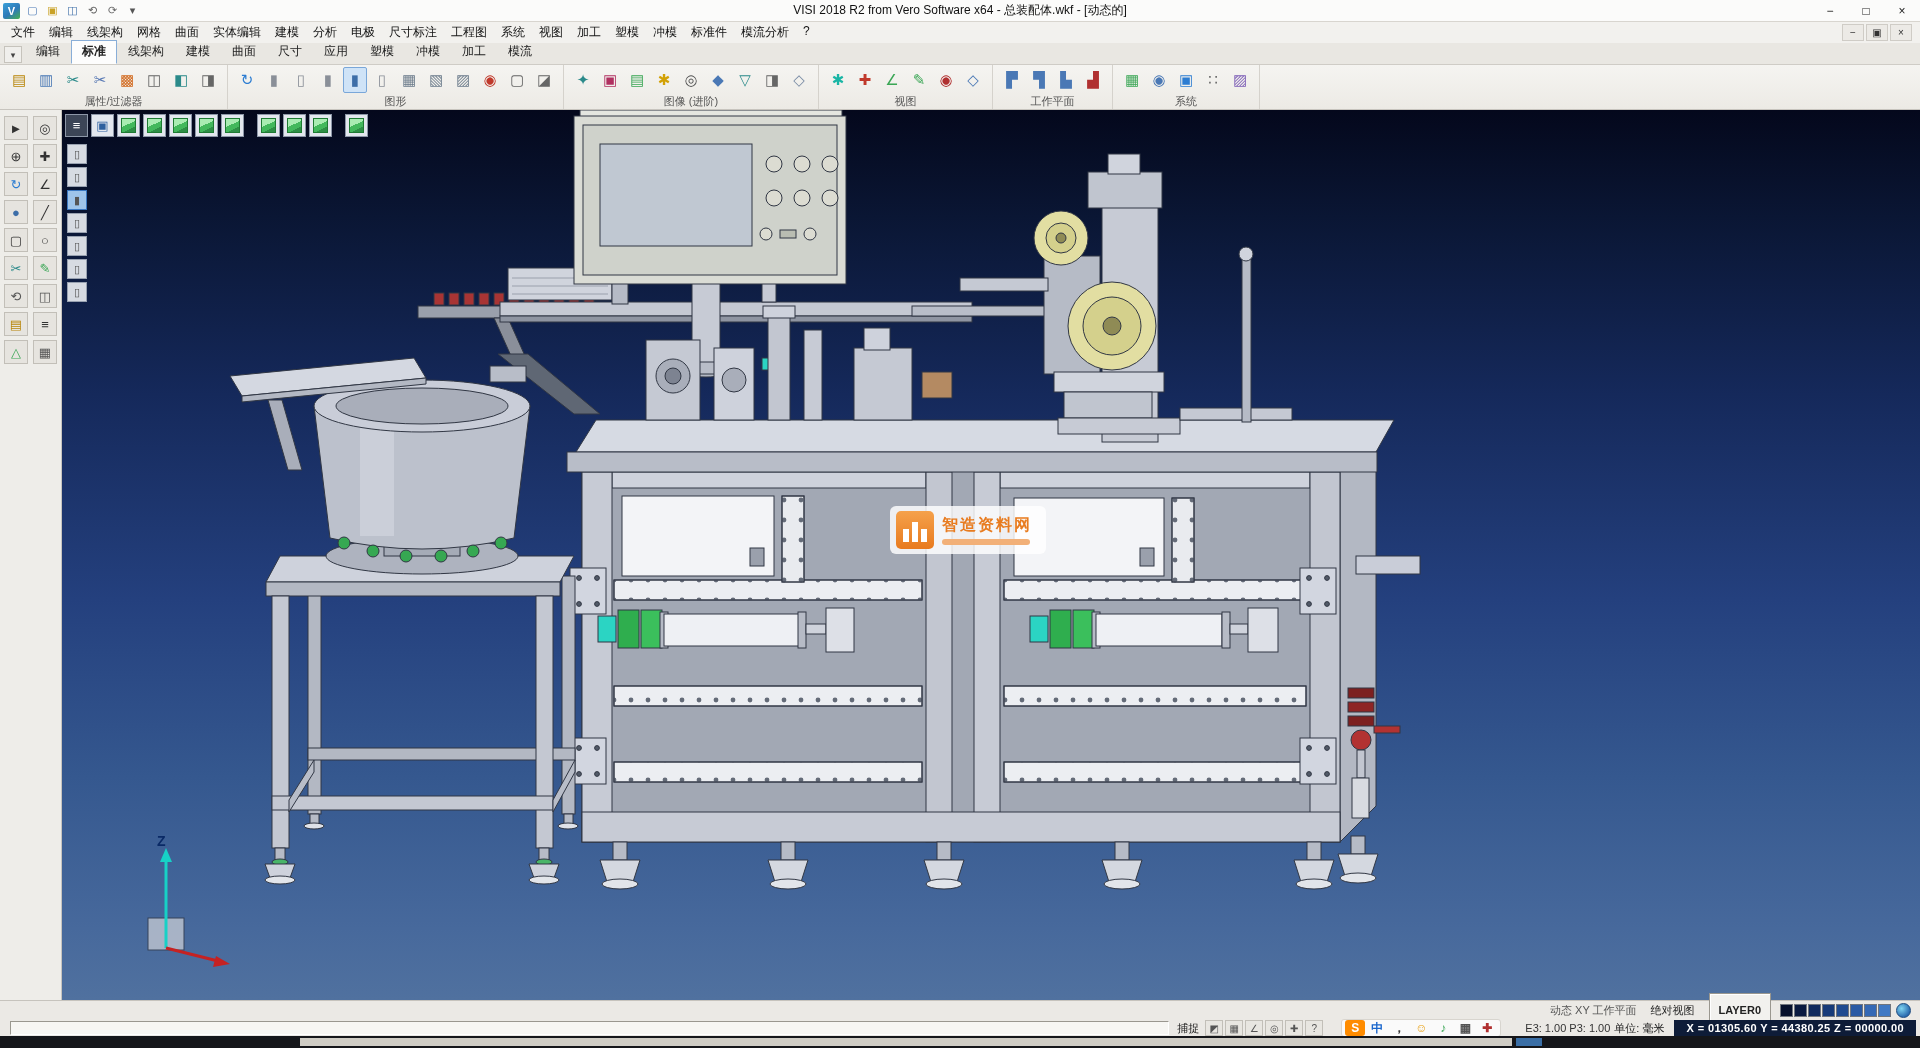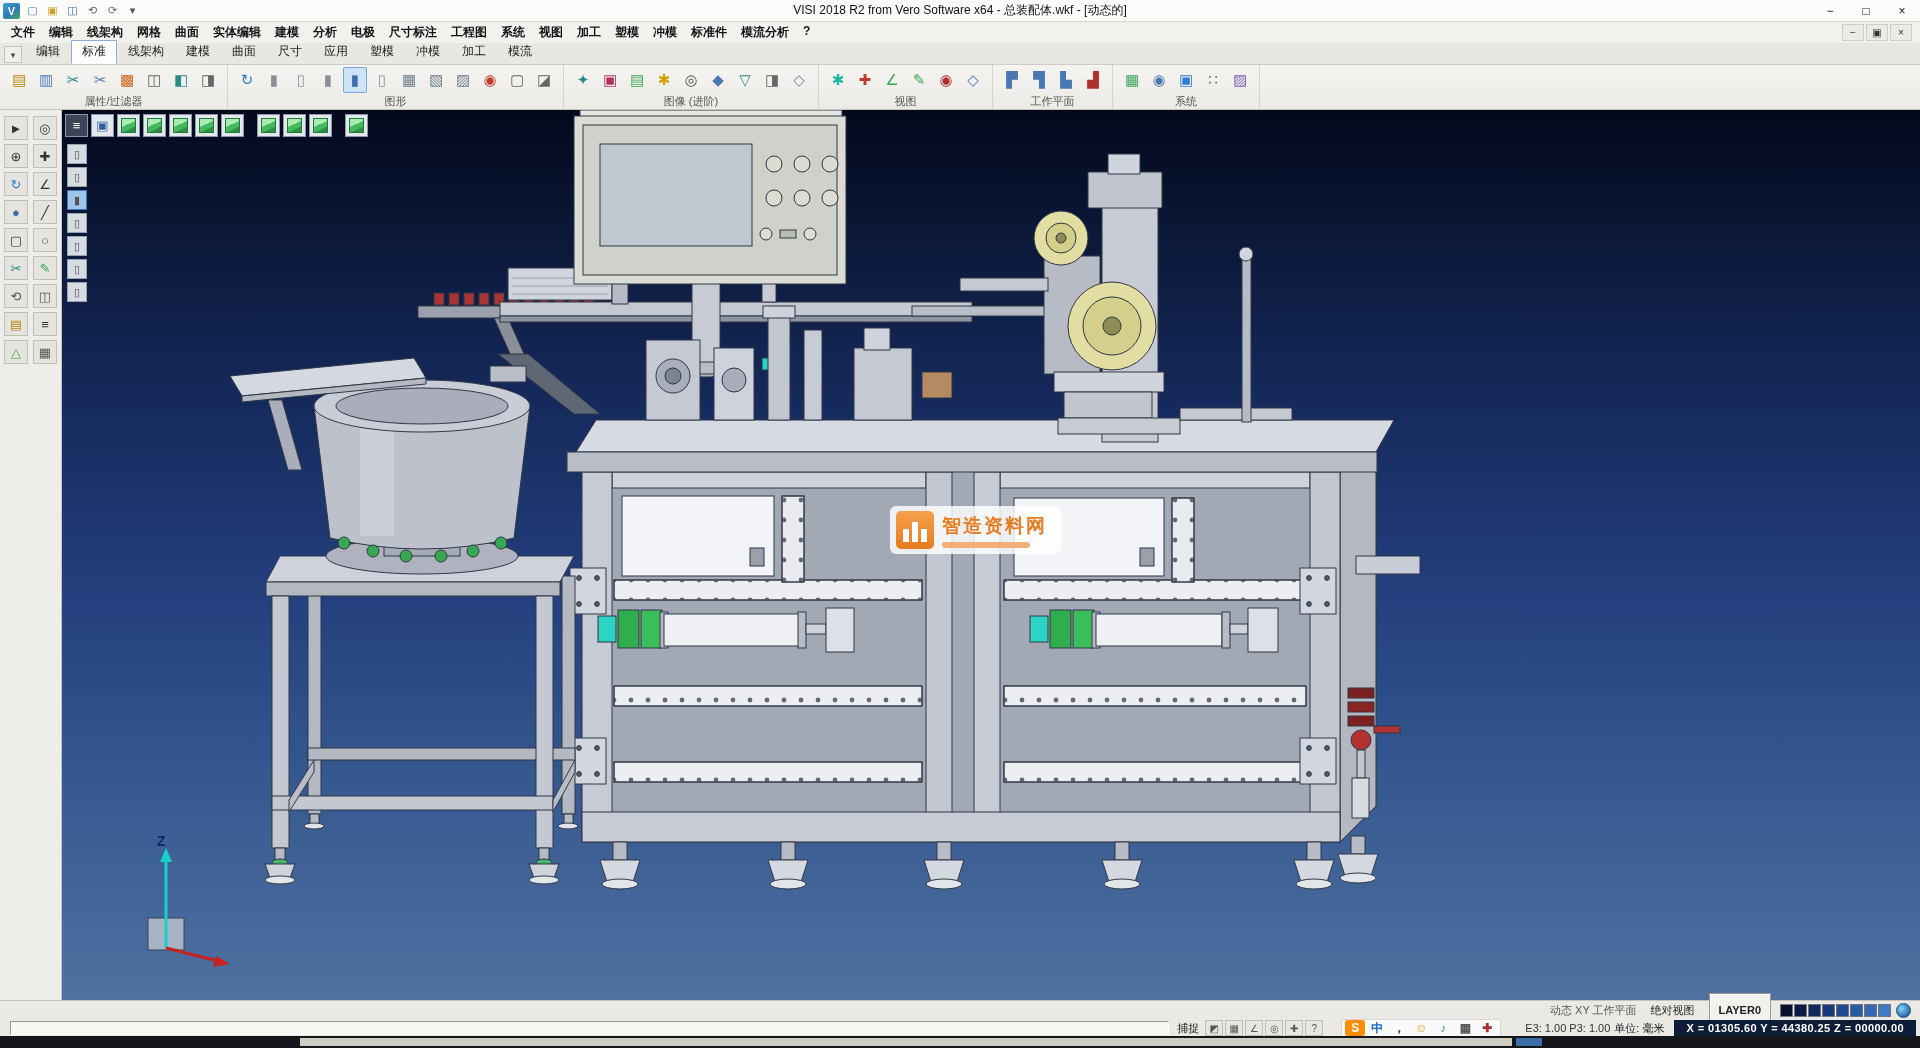--- a/index.html
+++ b/index.html
@@ -18,21 +18,21 @@
   
   .menubar{position:absolute;top:22px;left:0;right:0;height:21px;background:#f2f1ee;display:flex;align-items:center;padding-left:4px;}
   .menu-item{font-size:12px;color:#141414;padding:2px 7px;white-space:nowrap;}
   .mdi-controls{margin-left:auto;display:flex;padding-right:8px;}
   .mdi-btn{width:22px;height:17px;display:inline-flex;align-items:center;justify-content:center;font-size:10px;color:#333;border:1px solid #cfccc6;background:#eceae6;margin-left:2px;}
 
   
   .tabbar{position:absolute;top:43px;left:0;right:0;height:22px;background:#e9e7e2;display:flex;align-items:flex-end;padding-left:4px;border-bottom:1px solid #cfccc6;}
   .tab-dd{width:18px;height:17px;display:inline-flex;align-items:center;justify-content:center;font-size:9px;color:#444;border:1px solid #c6c3bc;background:#f0efec;margin:0 3px 1px 0;}
   .tab{font-size:12px;padding:2px 10px 3px;color:#222;border:1px solid transparent;white-space:nowrap;}
-  .tab.active{background:#fdfdfd;border:1px solid #89aed8;border-bottom-color:#fdfdfd;font-weight:normal;}
+  .tab.active{background:#fdfdfd;border:1px solid #89aed8;border-bottom-color:#fdfdfd;font-weight:bold;}
 
   
   .ribbon{position:absolute;top:65px;left:0;right:0;height:45px;background:linear-gradient(#f5f4f1,#eceae5);border-bottom:1px solid #c7c4be;display:flex;}
   .rgroup{display:flex;flex-direction:column;border-right:1px solid #d5d2cc;padding:2px 7px 0;}
   .ricons{display:flex;gap:3px;align-items:center;flex:1;}
   .ricon{width:24px;height:26px;display:inline-flex;align-items:center;justify-content:center;font-size:15px;border-radius:2px;border:1px solid transparent;}
   .ricon.active{background:#cfe3f7;border-color:#7aa7d9;}
   .rlabel{font-size:11px;color:#555;text-align:center;padding:1px 0 2px;white-space:nowrap;}
 
   
@@ -52,21 +52,21 @@
   .strip-toolbar{position:absolute;top:34px;left:5px;display:flex;flex-direction:column;gap:3px;}
   .sicon{width:20px;height:20px;background:#d7dbe2;border:1px solid #98a1b0;display:inline-flex;align-items:center;justify-content:center;font-size:11px;color:#555;}
   .sicon.active{background:#9ec4ea;border-color:#3a78c2;}
 
   .model-svg{position:absolute;inset:0;}
 
   
   .watermark{position:absolute;left:828px;top:396px;display:flex;gap:8px;align-items:center;background:rgba(255,255,255,.82);border-radius:6px;padding:5px 14px 5px 6px;}
   .wm-logo{width:38px;height:38px;border-radius:5px;background:linear-gradient(180deg,#f5a14b,#e87a1e);position:relative;}
   .wm-logo::before{content:"";position:absolute;left:7px;bottom:7px;width:6px;height:13px;background:#fff;box-shadow:9px 0 0 0 #fff,18px 0 0 0 #fff,9px -7px 0 0 #fff;}
-  .wm-title{font-size:19px;font-weight:bold;color:#e87c20;letter-spacing:2px;white-space:nowrap;}
+  .wm-title{font-size:16px;font-weight:bold;color:#e87c20;letter-spacing:2px;white-space:nowrap;}
   .wm-sub{margin-top:3px;height:6px;width:88px;background:#f2b078;border-radius:3px;}
 
   
   .statusbar{position:absolute;left:0;right:0;top:1000px;height:52px;background:#ebe9e5;border-top:1px solid #c6c3bd;font-size:11px;color:#222;}
   .srow{height:18px;display:flex;align-items:center;padding:0 4px;}
   .spacer{flex:1;}
   .wp-label{color:#555;margin-right:14px;white-space:nowrap;}
   .view-label{margin-right:14px;white-space:nowrap;text-align:center;}
   .layer-box{border:1px solid #9a978f;background:#f2f1ee;padding:10px 9px;font-weight:bold;box-shadow:inset 1px 1px 0 #fff;margin-right:8px;white-space:nowrap;}
   .swatches{display:flex;align-items:center;}
@@ -104,21 +104,21 @@
       </span>
     <span class="title-text">VISI 2018 R2 from Vero Software x64 - 总装配体.wkf - [动态的]</span>
     <span class="win-controls">
         <span class="win-btn">−</span>
         <span class="win-btn">□</span>
         <span class="win-btn">×</span>
       </span>
   </div>
 
   <div class="menubar">
-    <span style="display:flex;font-weight:bold;">
+    <span style="display:flex;">
         <span class="menu-item">文件</span>
         <span class="menu-item">编辑</span>
         <span class="menu-item">线架构</span>
         <span class="menu-item">网格</span>
         <span class="menu-item">曲面</span>
         <span class="menu-item">实体编辑</span>
         <span class="menu-item">建模</span>
         <span class="menu-item">分析</span>
         <span class="menu-item">电极</span>
         <span class="menu-item">尺寸标注</span>

